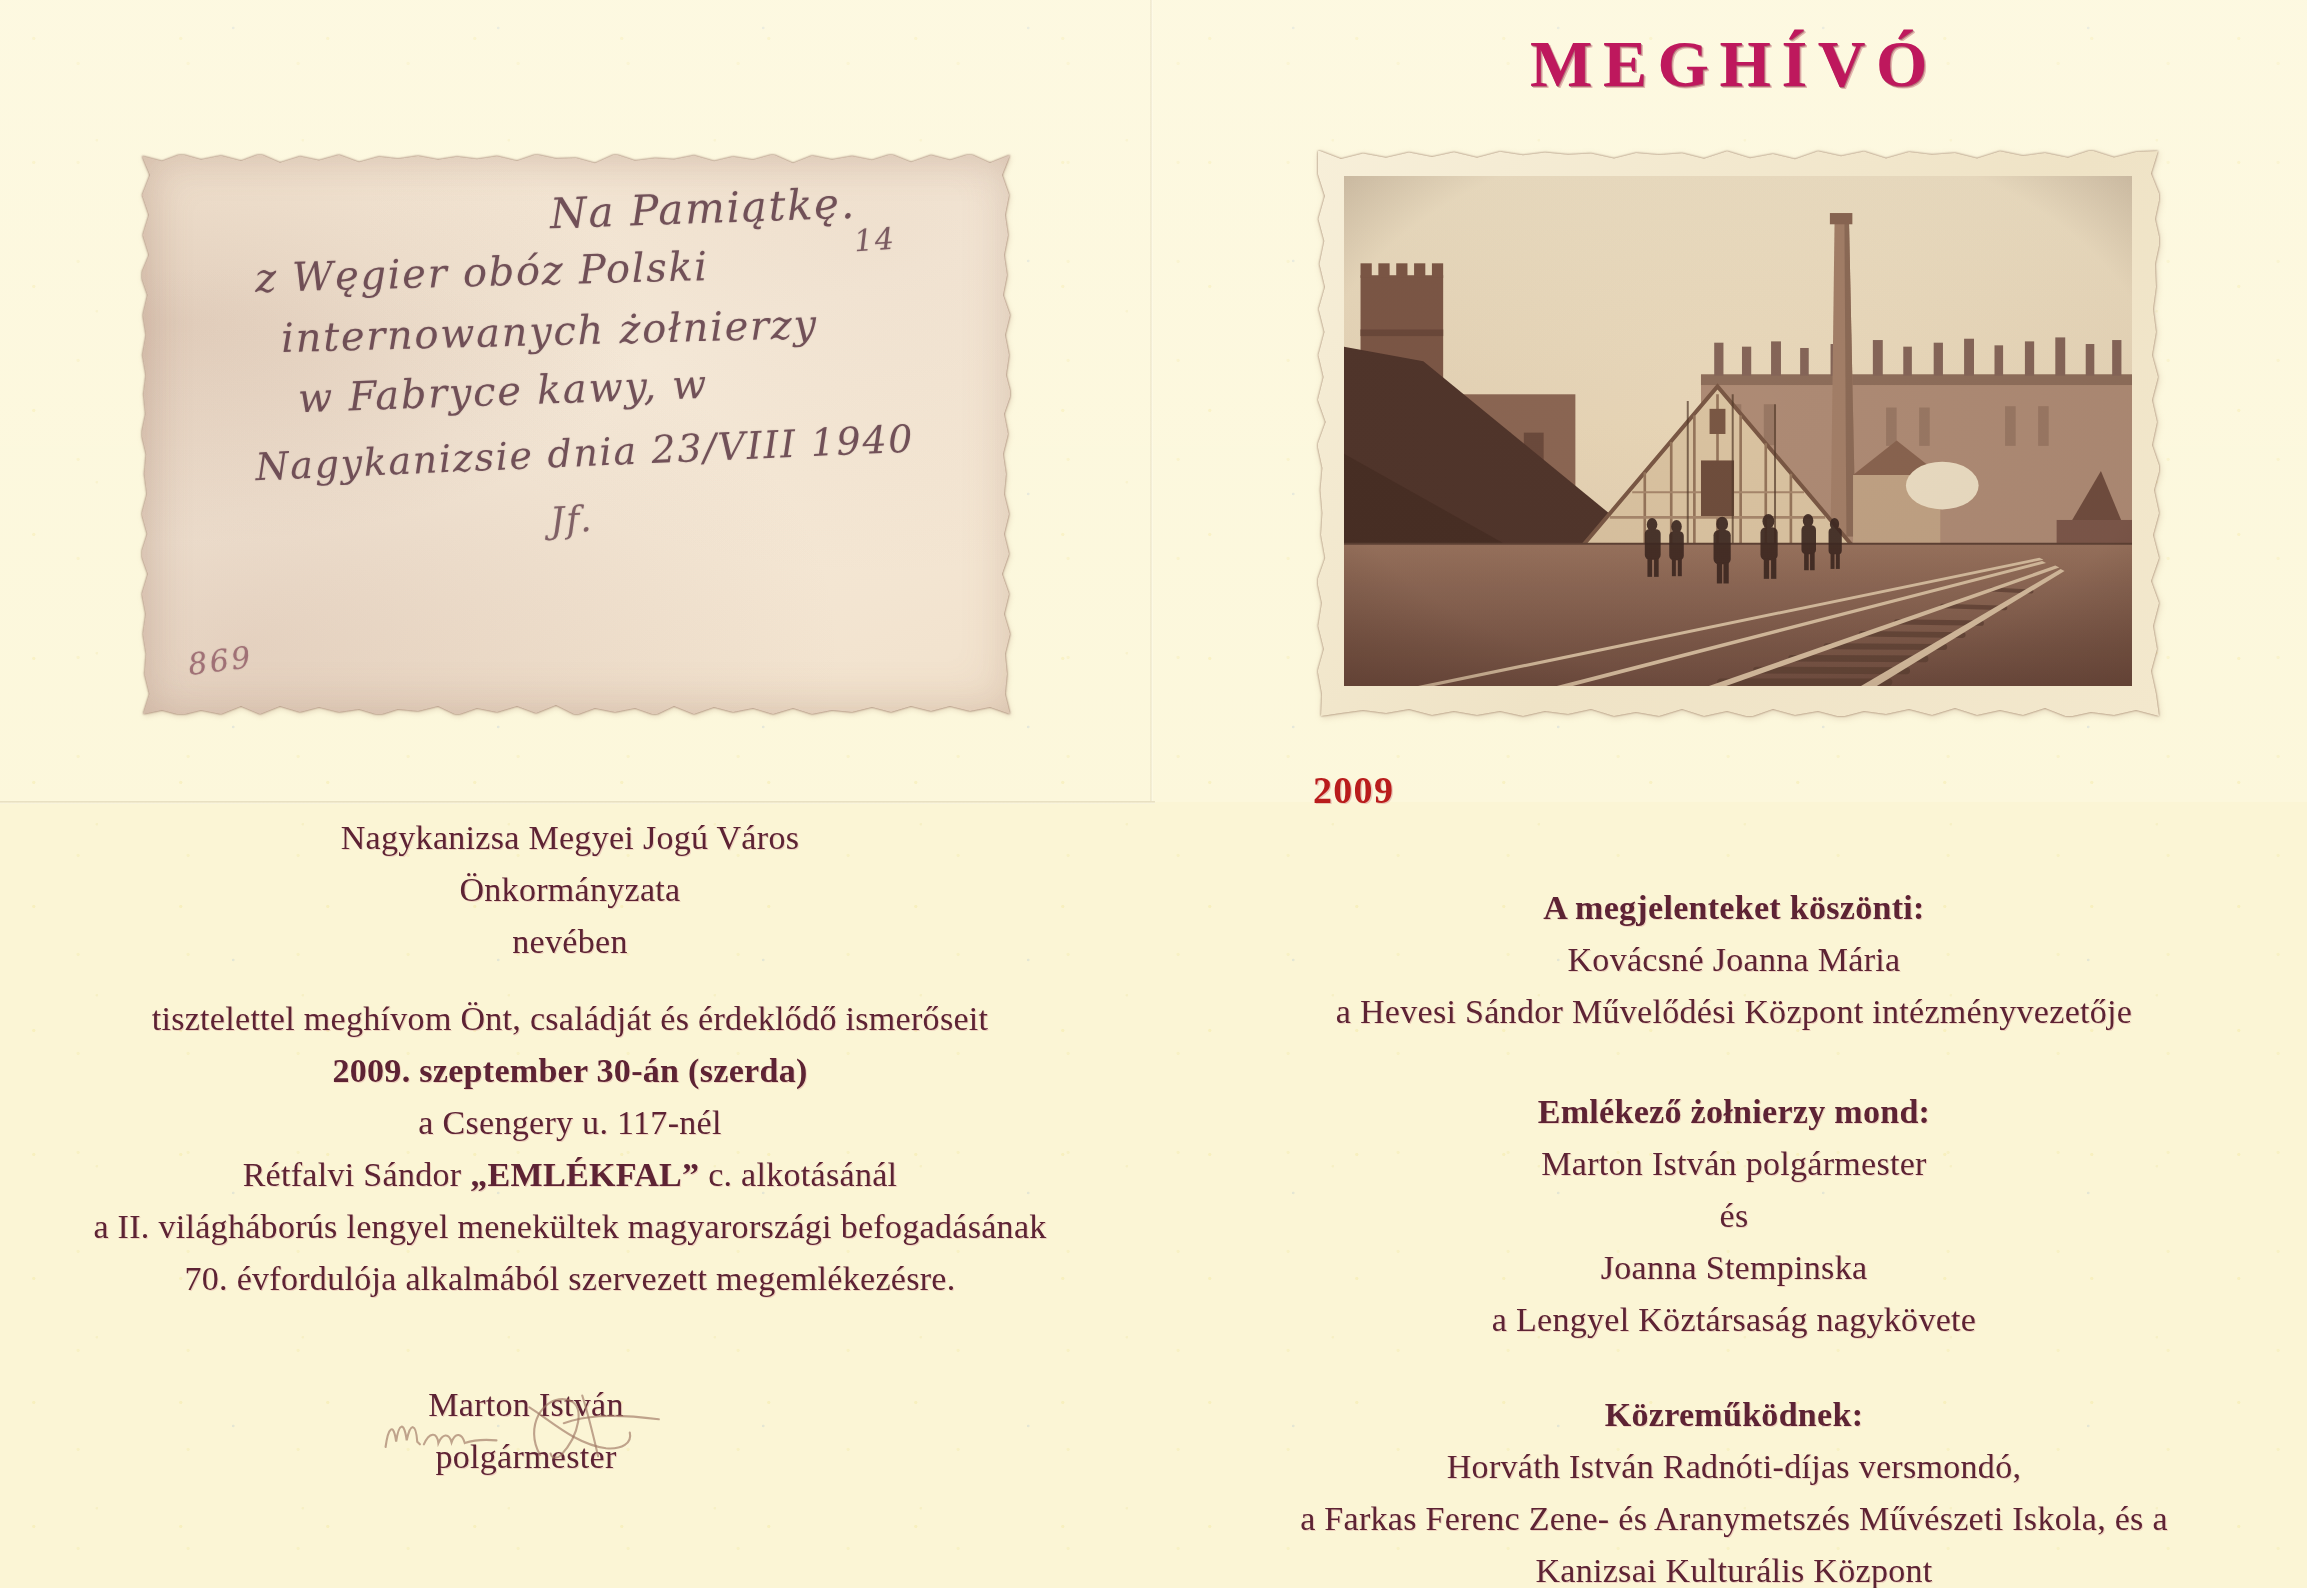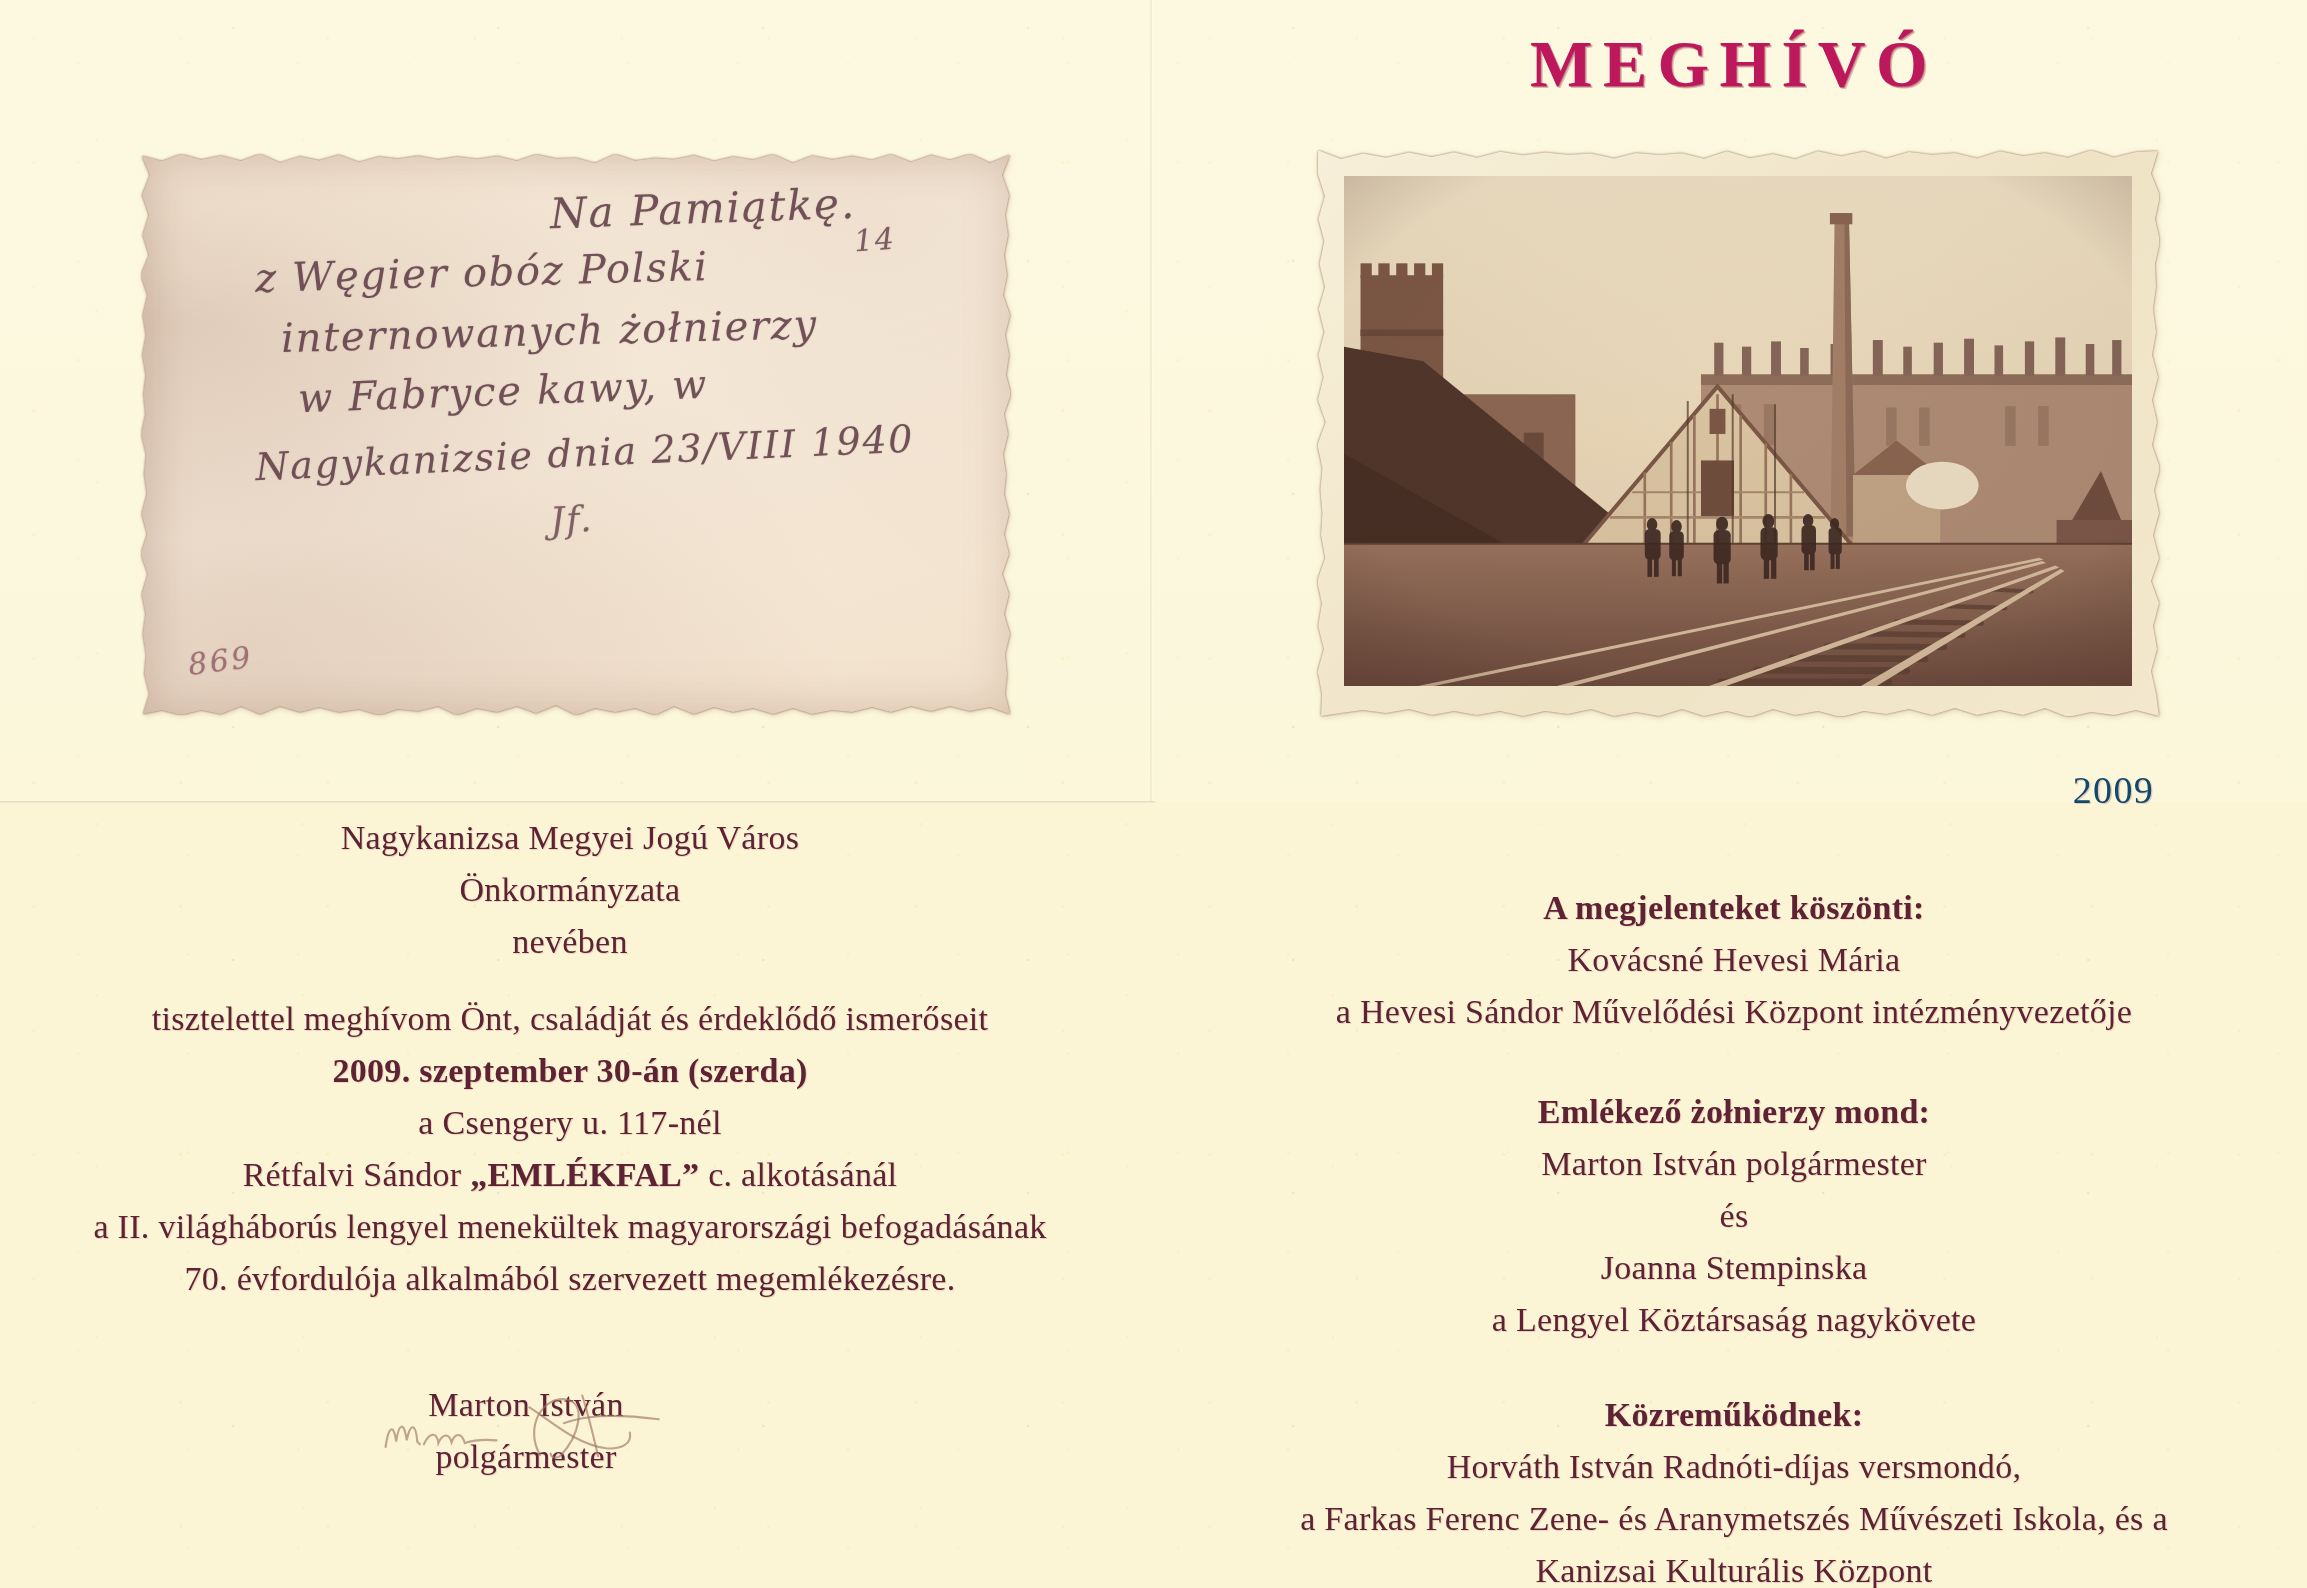--- a/index.html
+++ b/index.html
@@ -48,22 +48,22 @@
   .title{left:1172px;top:24px;width:1124px;text-align:center;font-weight:bold;font-size:66px;line-height:79px;
     letter-spacing:10.6px;color:#be185d;
     text-shadow:2px 2px 0 rgba(197,100,115,.45),0.7px 0.7px 0 rgba(92,32,46,.55);}
 
   
   .ph-wrap{left:1318px;top:151px;width:841px;height:565px;filter:drop-shadow(0 0 1px rgba(120,80,60,.8)) drop-shadow(1.3px 2px 3.3px rgba(150,110,80,.22));}
   .photo-frame{position:absolute;inset:0;background:linear-gradient(135deg,#f7efd9,#efe3c6 55%,#f3e8cd);}
   .photo-inner{position:absolute;left:26.4px;top:25px;width:788px;height:510px;box-shadow:inset 0 0 0 1.3px rgba(110,80,60,.30), inset 0 0 26.4px rgba(110,70,50,.18);}
   .photo-inner svg{display:block;width:100%;height:100%;}
 
-  .caption-year{left:1313px;top:766px;width:841px;text-align:right;font-weight:normal;font-size:38px;line-height:48px;
-    letter-spacing:1.3px;color:#0c4a6e;text-shadow:1.3px 1.3px 0 rgba(200,110,120,.35);}
+  .caption-year{left:1313px;top:766px;width:841px;text-align:left;font-weight:bold;font-size:38px;line-height:48px;
+    letter-spacing:1.3px;color:#b91c1c;text-shadow:1.3px 1.3px 0 rgba(200,110,120,.35);}
 
   
   .col{position:absolute;text-align:center;font-size:34px;letter-spacing:0.3px;}
   .col .ln{height:52px;line-height:52px;white-space:nowrap;text-shadow:1px 1px 0 rgba(203,118,130,.28);}
   .col .b{font-weight:bold;}
   .sp38{height:25px;} .sp73{height:48px;} .sp65{height:43px;} .sp112{height:74px;}
   .left-col{left:8px;top:812px;width:1124px;}
   .right-col{left:1172px;top:882px;width:1124px;}
   .sig-block{transform:translateX(-44px);}
   .sig-svg{left:370px;top:1381px;width:311px;height:99px;}
@@ -283,21 +283,21 @@
     <path d="M76,96 C84,78 96,76 98,94 C104,80 114,78 118,93 C124,76 134,80 138,94 C150,90 166,88 186,90"></path>
     <path d="M252,112 C228,70 256,22 292,28 C324,34 310,84 284,112 C278,118 270,118 268,110"></path>
     <path d="M236,40 C268,60 306,96 352,102 C376,104 392,94 388,78"></path>
     <path d="M316,22 C326,54 334,88 340,114"></path>
     <path d="M288,64 C318,54 352,48 432,58"></path>
   </g>
 </svg>
 
 <div class="col right-col">
   <div class="ln b">A megjelenteket köszönti:</div>
-  <div class="ln">Kovácsné Hevesi Mária</div>
+  <div class="ln">Kovácsné Joanna Mária</div>
   <div class="ln">a Hevesi Sándor Művelődési Központ intézményvezetője</div>
   <div class="sp73"></div>
   <div class="ln b">Emlékező żołnierzy mond:</div>
   <div class="ln">Marton István polgármester</div>
   <div class="ln">és</div>
   <div class="ln">Joanna Stempinska</div>
   <div class="ln">a Lengyel Köztársaság nagykövete</div>
   <div class="sp65"></div>
   <div class="ln b">Közreműködnek:</div>
   <div class="ln">Horváth István Radnóti-díjas versmondó,</div>

